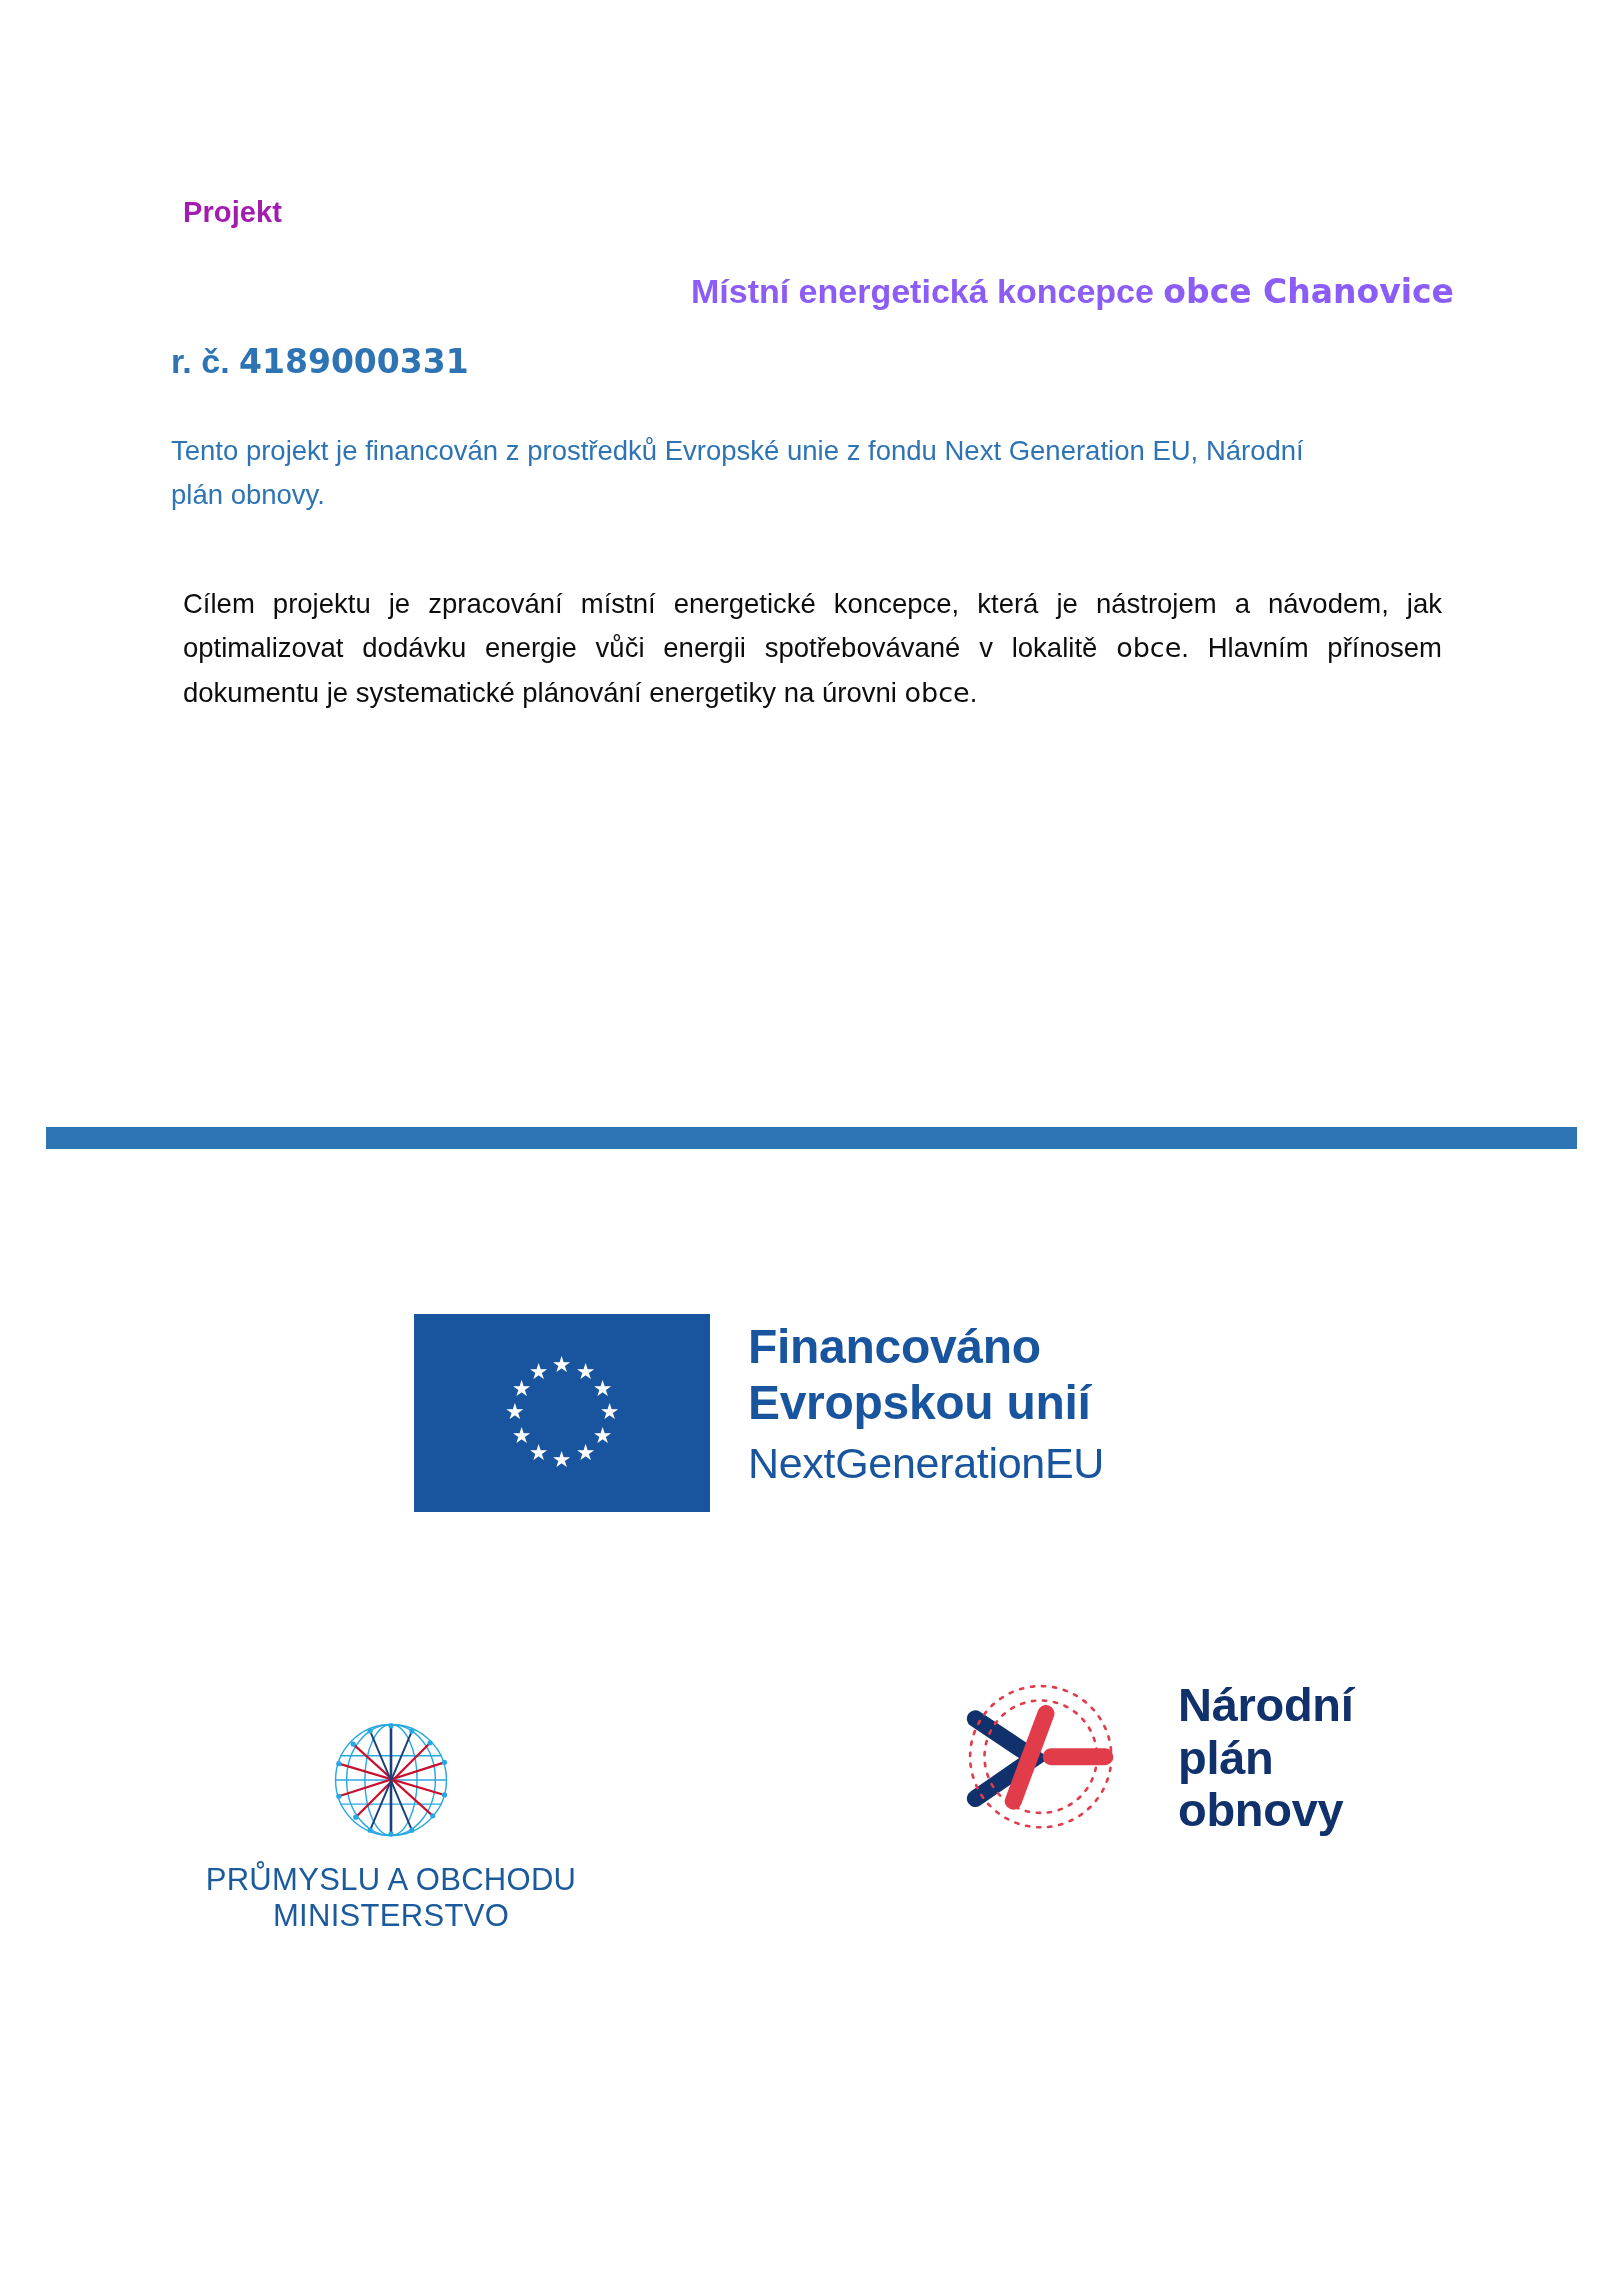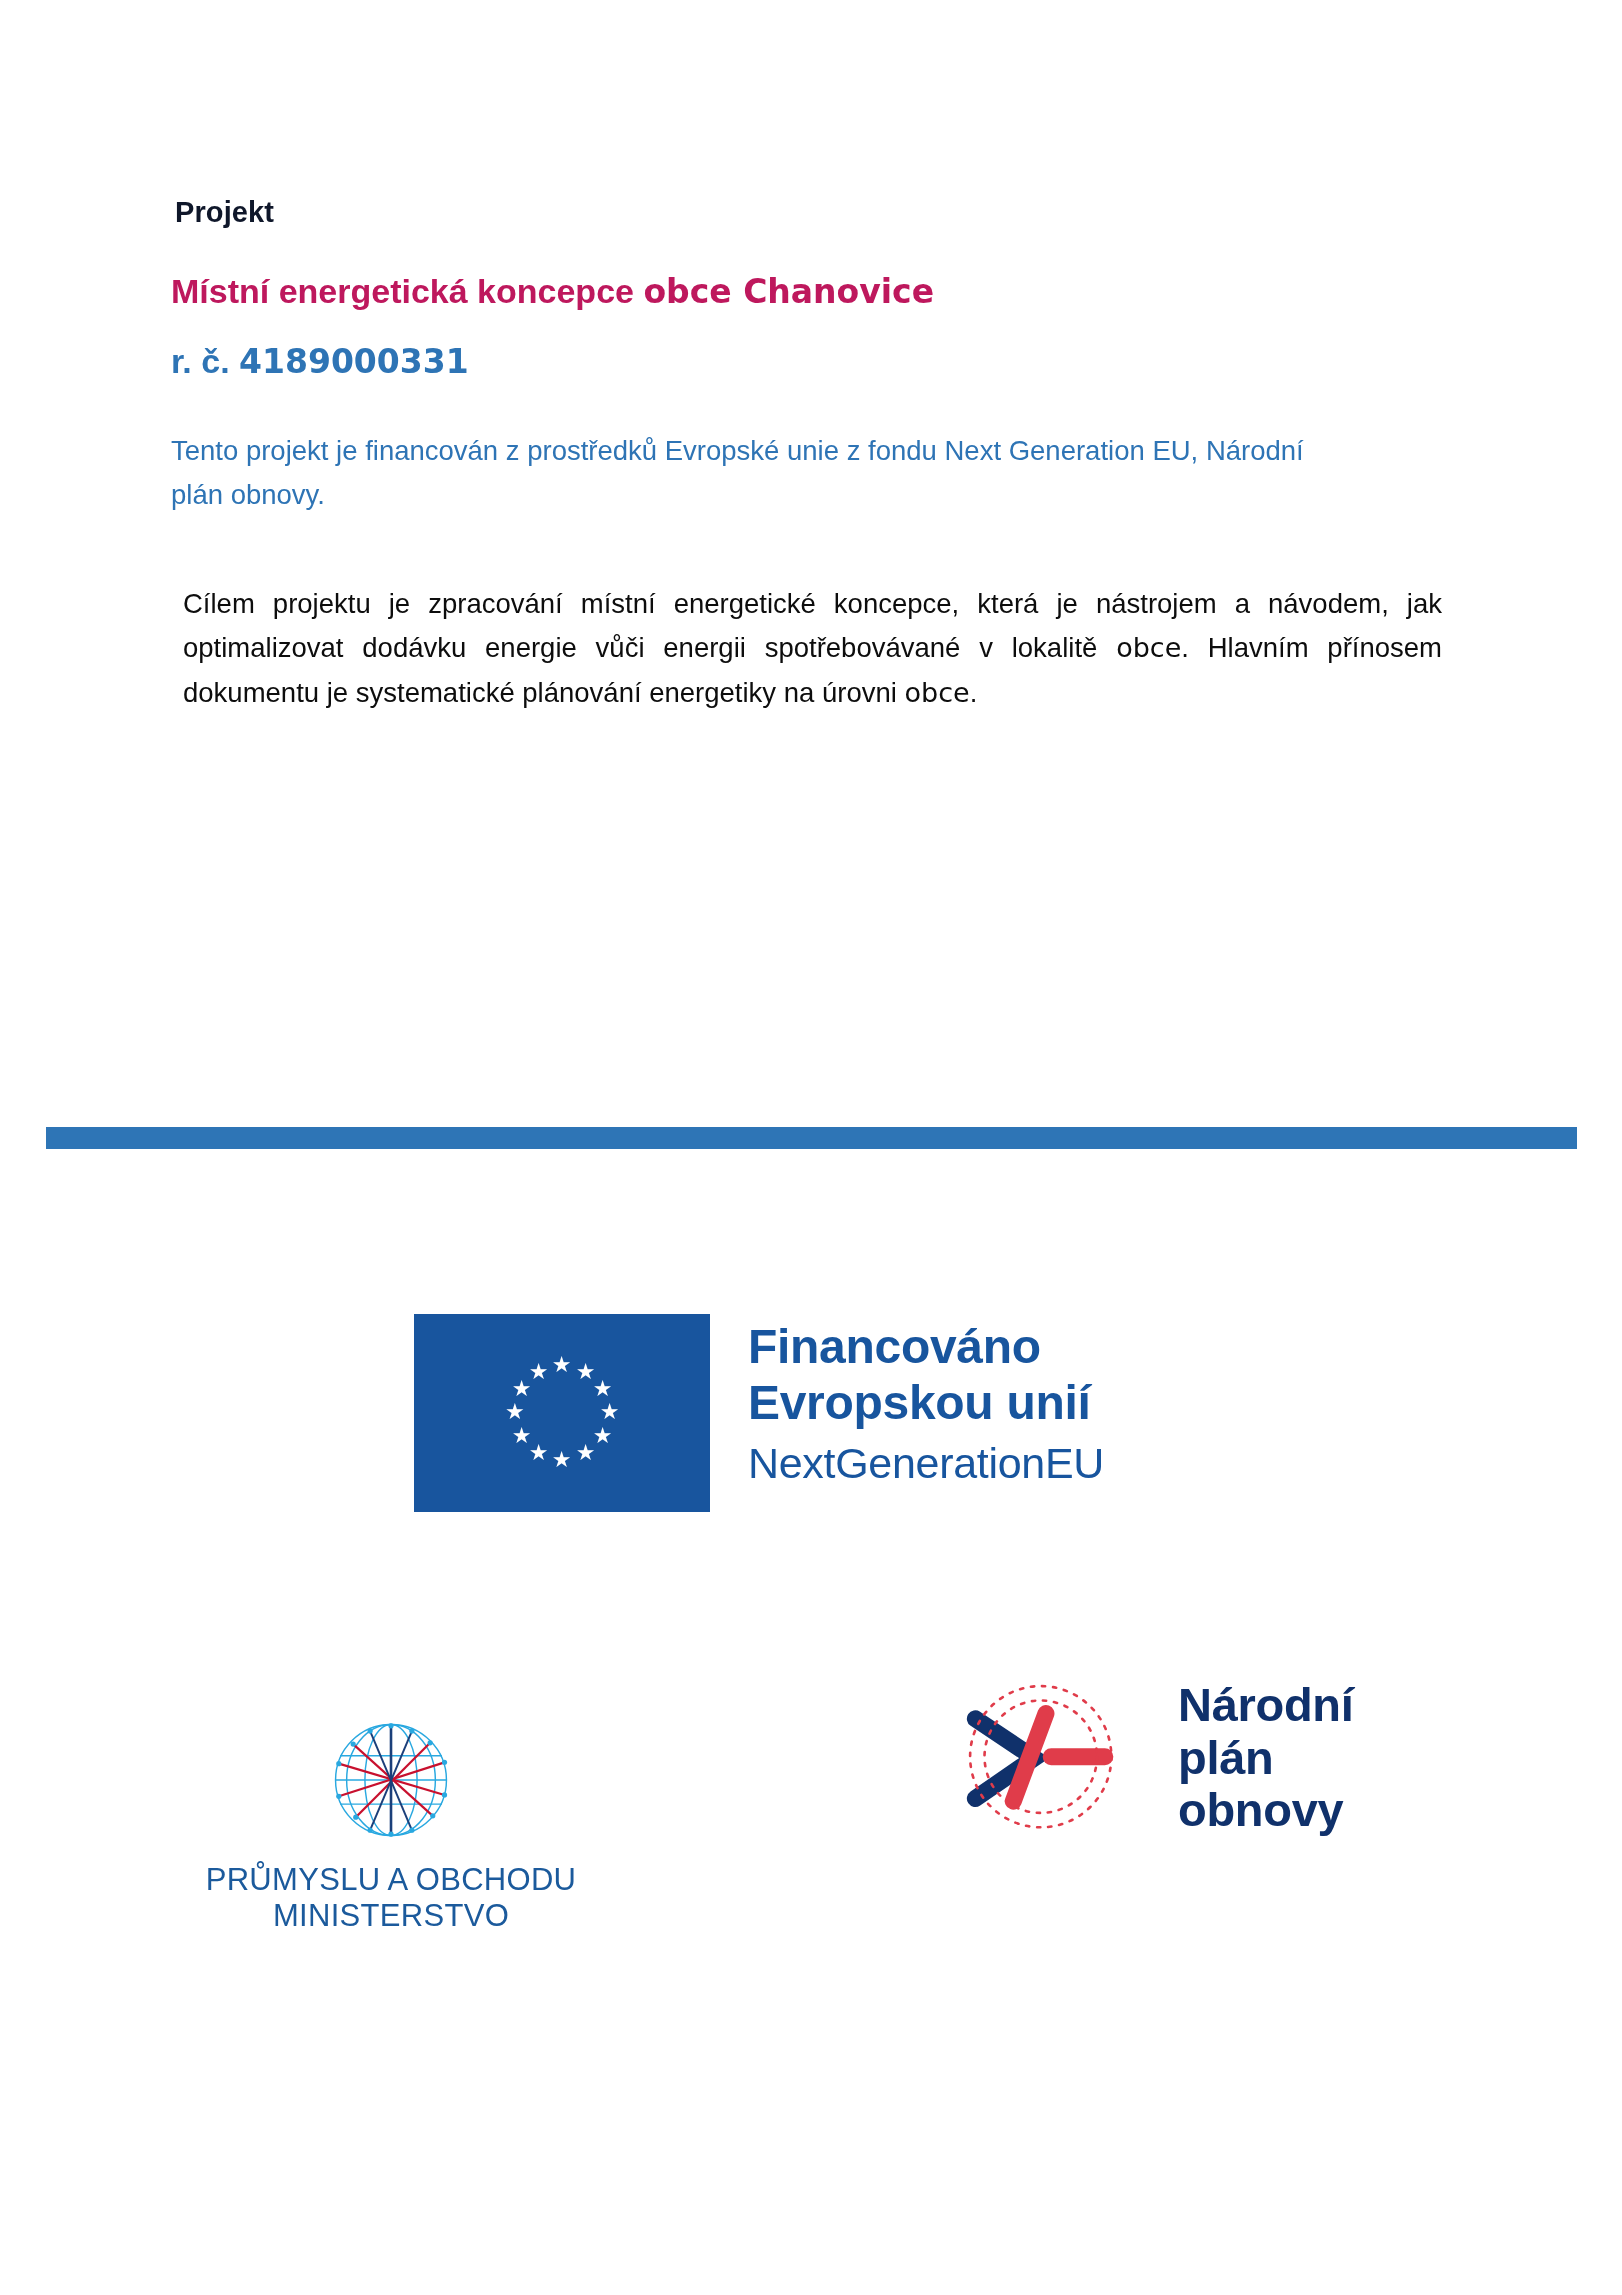--- a/index.html
+++ b/index.html
@@ -22,33 +22,34 @@
   }
 
   .content {
     position: absolute;
     left: 171px;
     top: 196px;
     width: 1283px;
   }
 
   .label-projekt {
-    color: #0f172a;
+    color: #a21caf;
     font-weight: bold;
     font-size: 29px;
     letter-spacing: 0.1px;
-    margin: 0 0 41px 4px;
+    margin: 0 0 41px 12px;
   }
 
   .title-line {
-    color: #be185d;
+    color: #8b5cf6;
     font-weight: bold;
     font-size: 34px;
     margin: 0 0 27.5px 0;
     line-height: 1.25;
+    text-align: right;
   }
   .title-line .alt {
     font-family: "DejaVu Sans", sans-serif;
     font-weight: bold;
     font-size: 33px;
   }
 
   .subtitle-line {
     color: #2e74b5;
     font-weight: bold;

